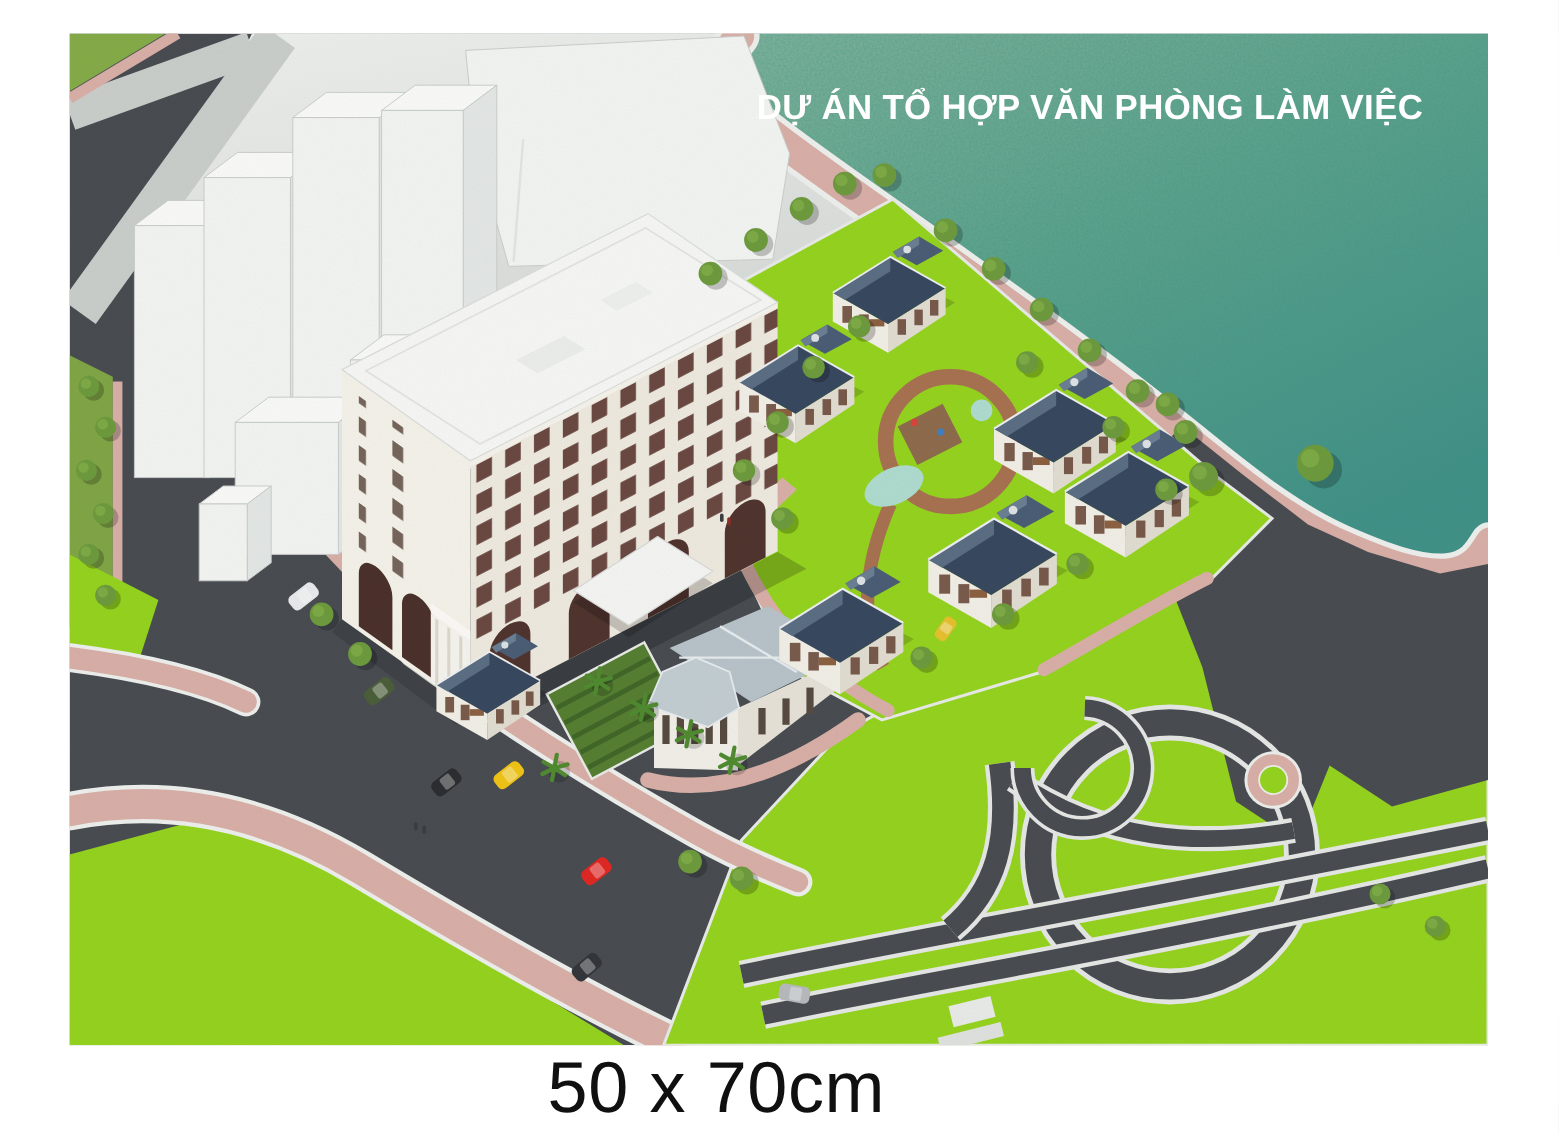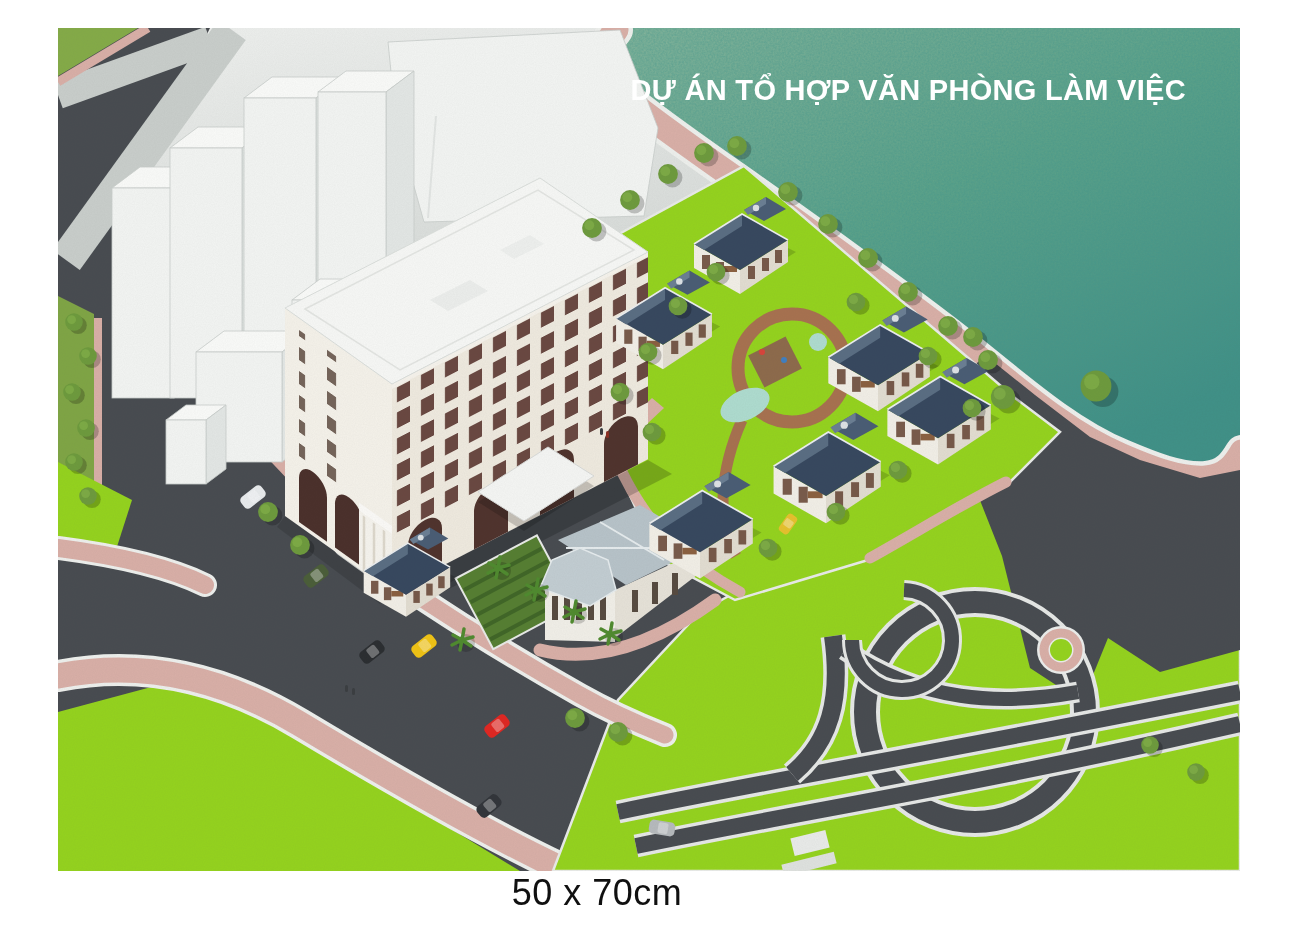--- a/index.html
+++ b/index.html
@@ -12,21 +12,21 @@
     --pavilion-roof:#b7c3c9; --garden-path:#a7714f; --tree:#6d9a3c; --tree-light:#7fae46;
     --palm:#4f8a2e; --taxi:#f0c314; --car-red:#e02621;
   }
   html,body{margin:0;padding:0;background:var(--page-bg);}
   .page{position:relative;width:1299px;height:945px;background:var(--page-bg);overflow:hidden;
         font-family:"Liberation Sans","DejaVu Sans",sans-serif;border-radius:28px;}
   .scene{position:absolute;left:0;top:0;}
   .title{position:absolute;top:74px;right:113px;text-align:right;color:var(--title-text);
          font-weight:bold;font-size:29px;line-height:33px;letter-spacing:.3px;white-space:nowrap;}
   .caption{position:absolute;top:872px;left:397px;width:400px;text-align:center;
-           color:var(--caption-text);font-size:36px;font-weight:400;letter-spacing:.5px;}
+           color:var(--caption-text);font-size:60px;font-weight:400;letter-spacing:.5px;}
 </style>
 </head>
 <body>
 
 <div class="page">
 
 <svg class="scene" width="1299" height="945" viewBox="0 0 1299 945" xmlns="http://www.w3.org/2000/svg">
   <defs>
     <clipPath id="pc">
           <rect x="58" y="28" width="1182" height="843"></rect>

